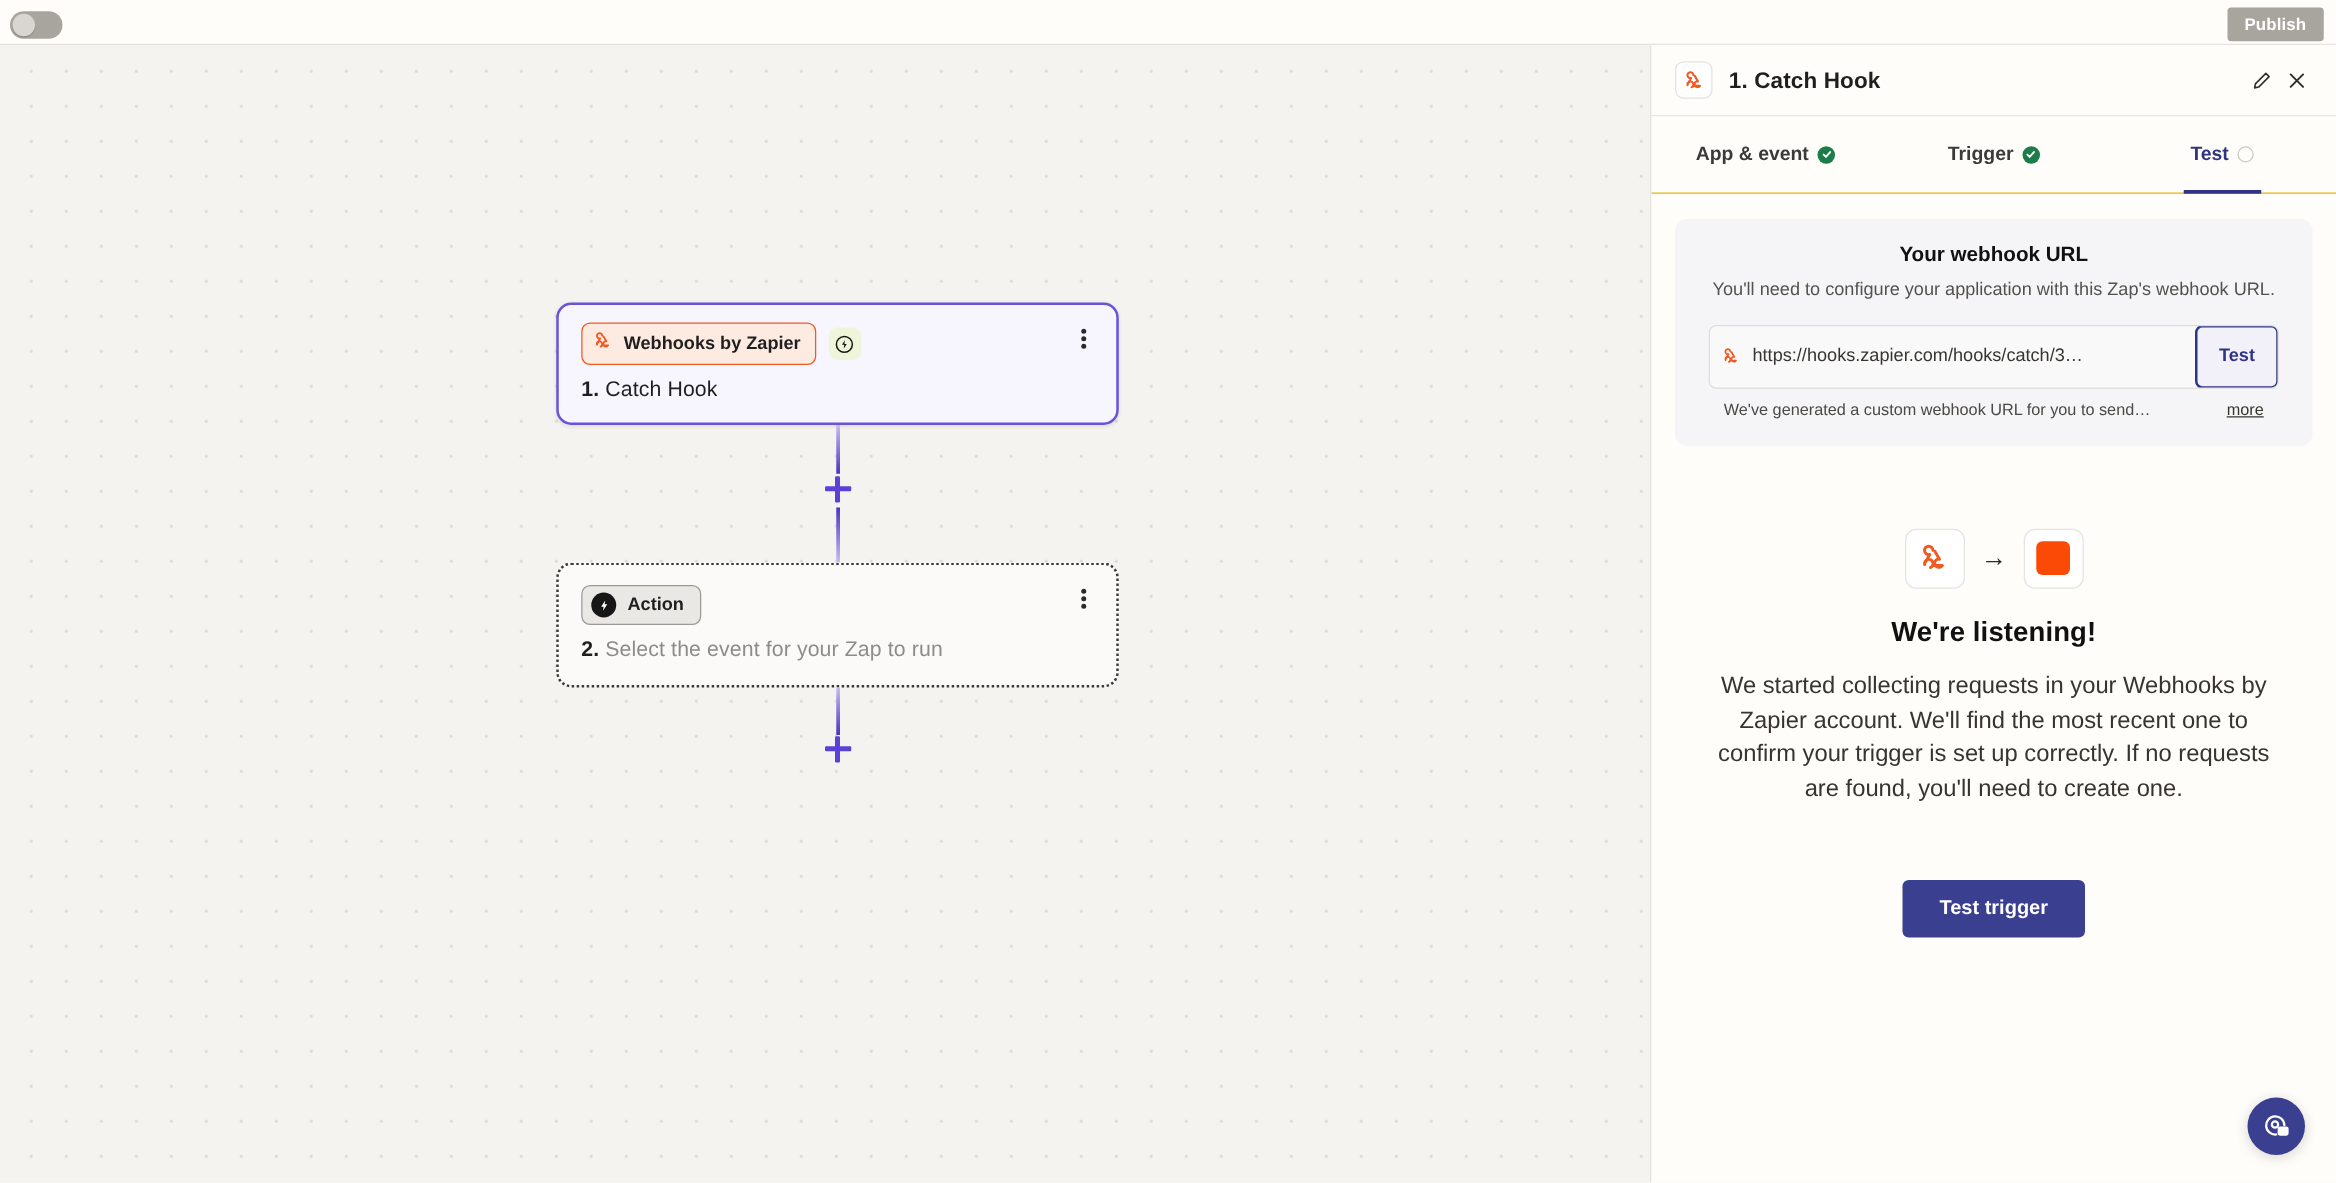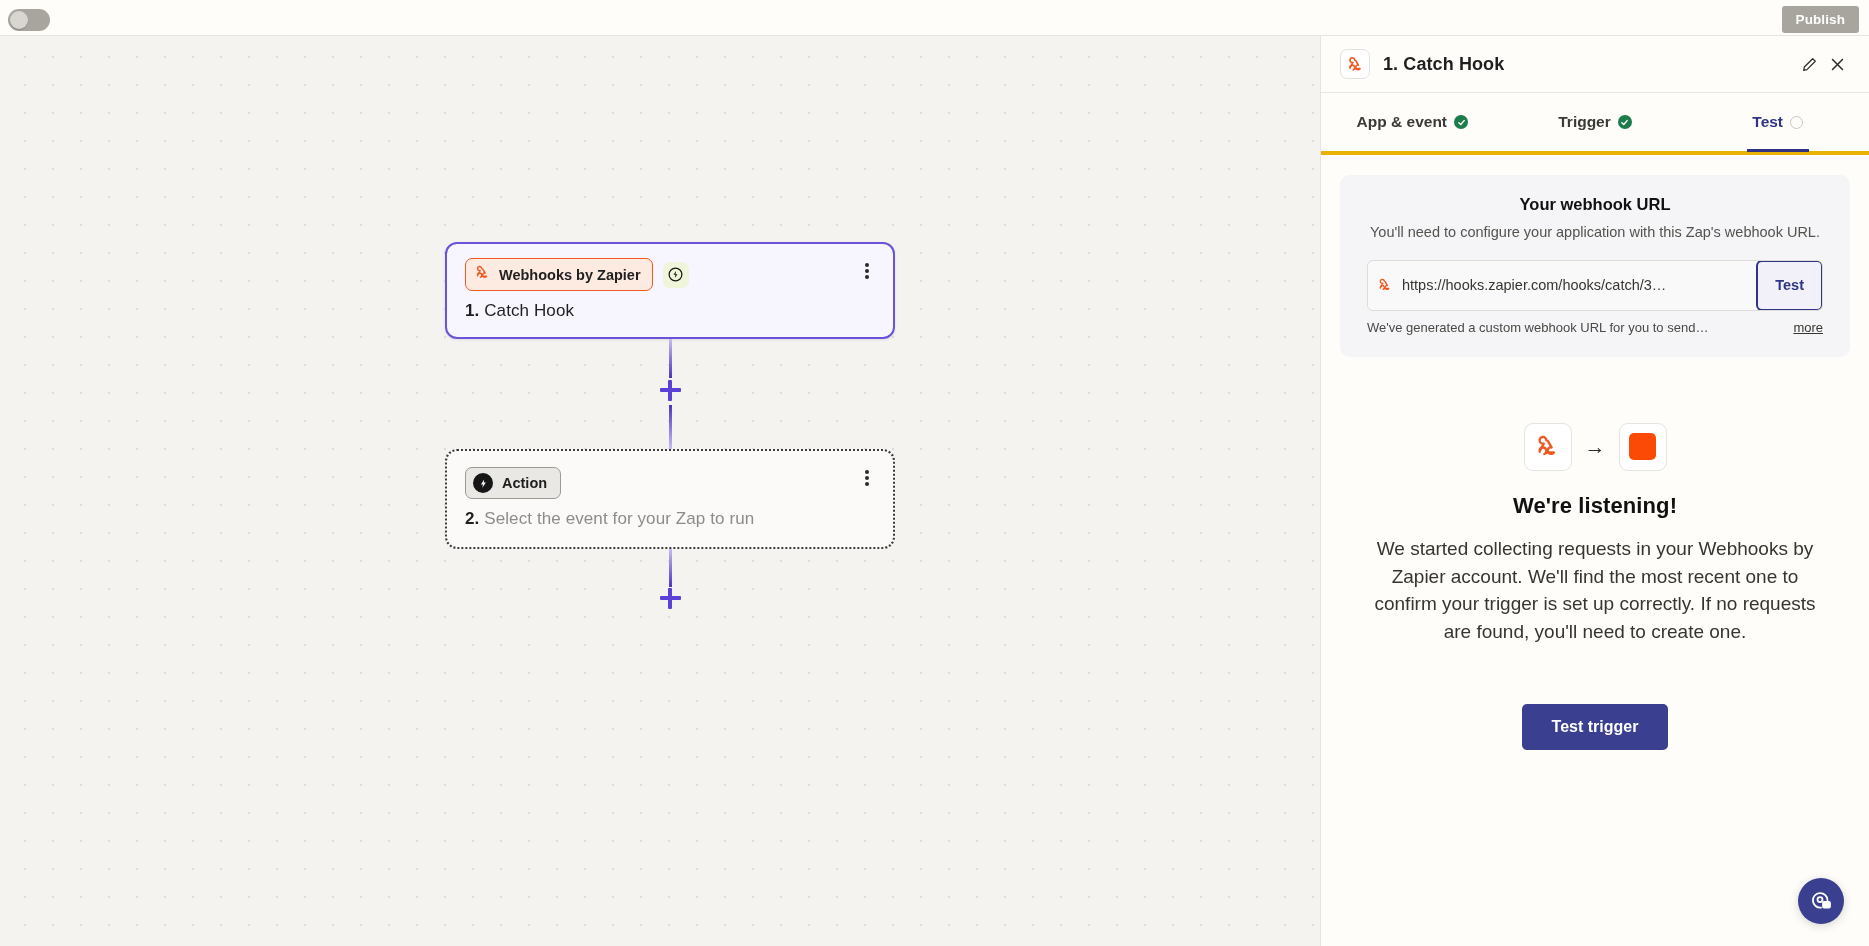--- a/index.html
+++ b/index.html
@@ -225,21 +225,21 @@
   .hdr-icon {
     width: 28px; height: 28px;
     display: flex; align-items: center; justify-content: center;
     cursor: pointer;
     color: #3A3A38;
   }
 
   .tabs {
     height: 62px;
     display: flex; align-items: stretch;
-    border-bottom: 4px solid #eab308;
+    border-bottom: 1px solid #eab308;
     flex: none;
   }
   .tab {
     flex: 1;
     display: flex; align-items: center; justify-content: center;
     gap: 7px;
     font-size: 15.5px;
     font-weight: 700;
     color: #3A3A38;
     cursor: pointer;
@@ -313,21 +313,21 @@
     border-radius: 6px;
     background: #F2F1FA;
     color: #2F3584;
     font-size: 14.5px; font-weight: 700;
     font-family: inherit;
     padding: 0 17px;
     cursor: pointer;
     margin: -1px;
   }
   .url-foot {
-    display: flex; align-items: baseline; justify-content: space-between;
+    display: flex; align-items: baseline; justify-content: center;
     margin-top: 9px;
     gap: 25px;
   }
   .url-foot .note {
     font-size: 13px; color: #4B4945;
     white-space: nowrap; overflow: hidden; text-overflow: ellipsis;
     text-align: left;
   }
   .url-foot .more {
     font-size: 13px; color: #37352F;

